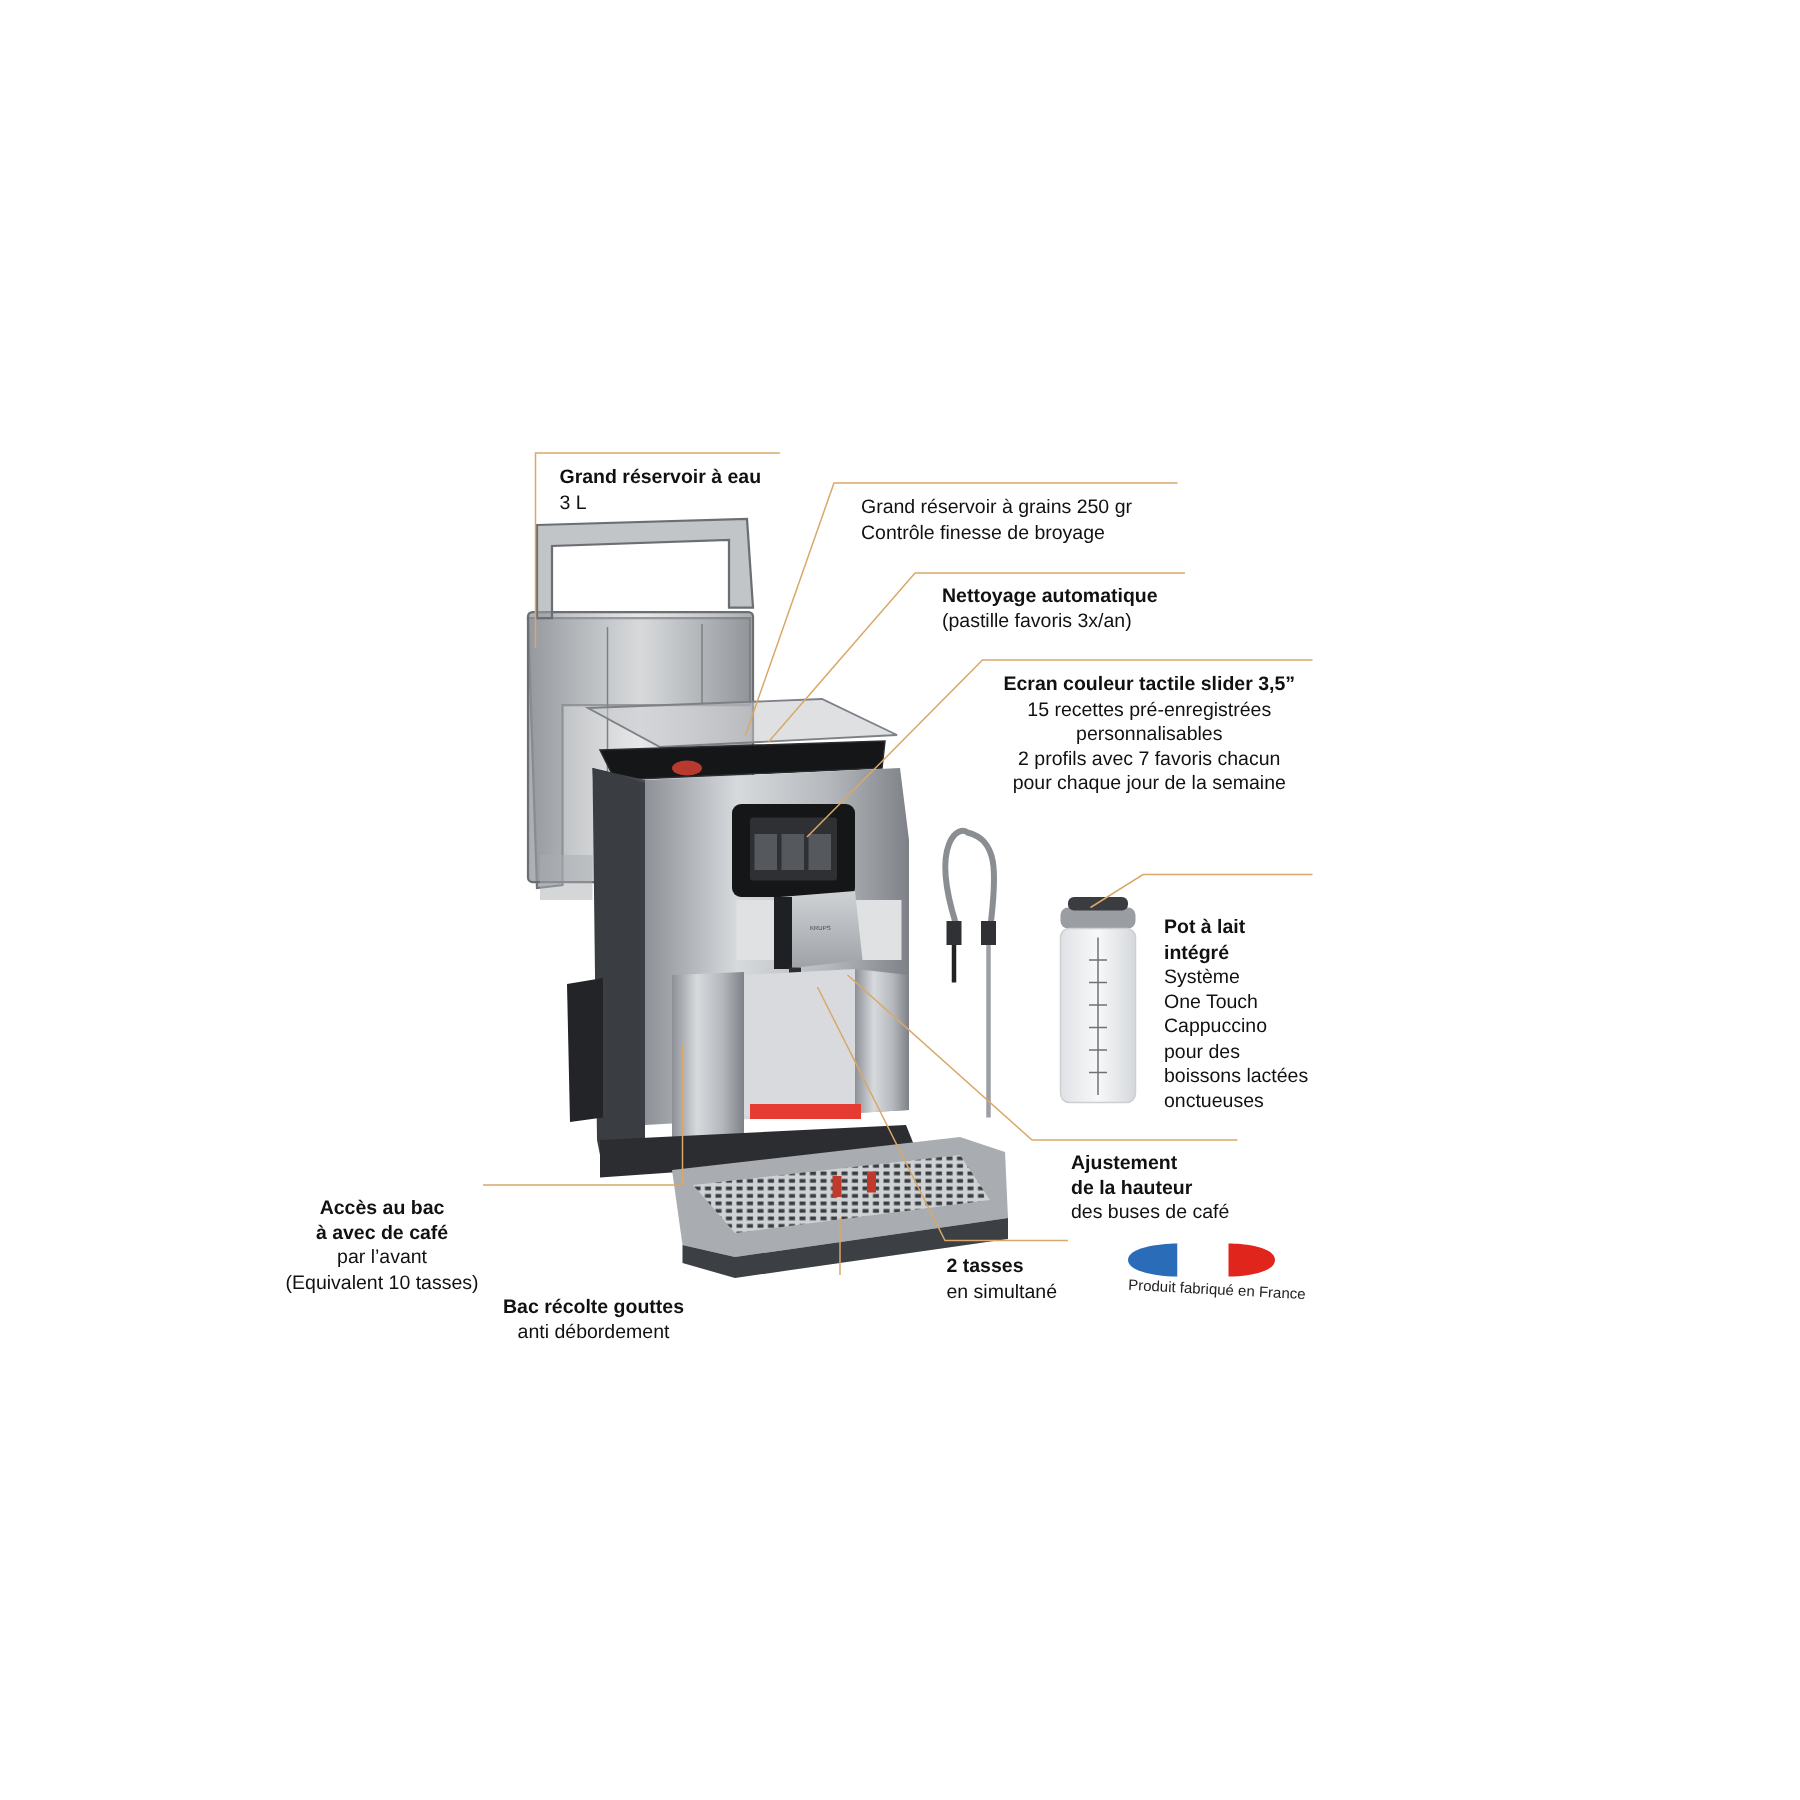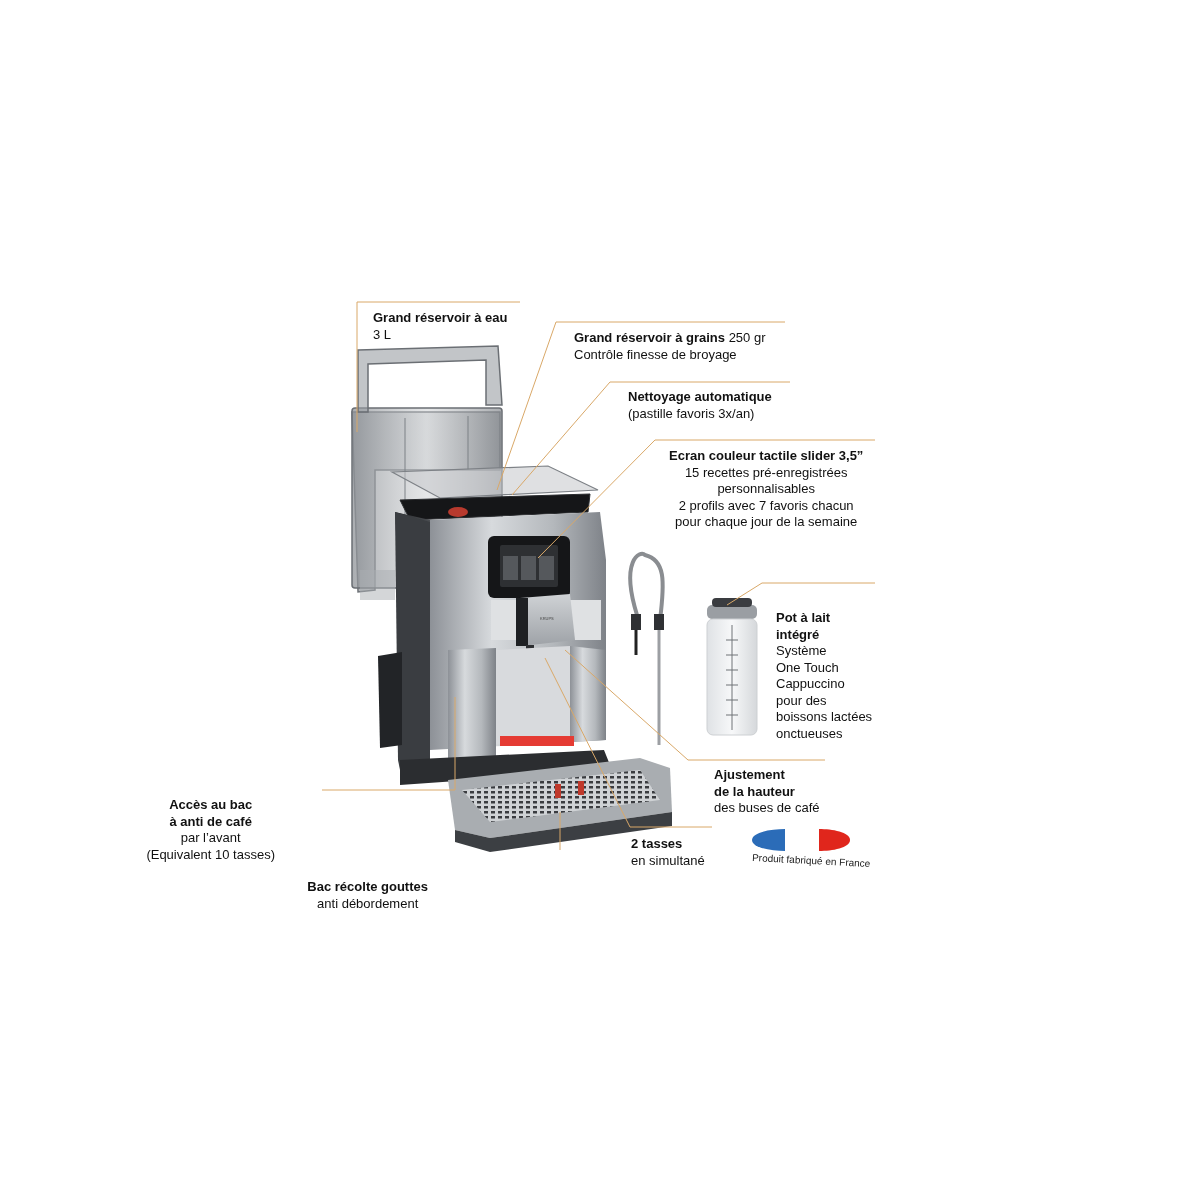--- a/index.html
+++ b/index.html
@@ -1,20 +1,20 @@
 <!DOCTYPE html>
 <html><head>
 <meta charset="utf-8">
 <style>
   html,body{margin:0;padding:0;background:#ffffff;}
   body{width:1200px;height:1200px;position:relative;overflow:hidden;font-family:"Liberation Sans",sans-serif;color:#111;}
-  .stage{position:absolute;left:0;top:0;width:1020px;height:1200px;}
+  .stage{position:absolute;left:0;top:0;width:1020px;height:1200px;padding-left:44px;}
   svg.art{position:absolute;left:0;top:0;}
   .label{position:absolute;font-size:13px;line-height:16.5px;color:#111;white-space:nowrap;}
-  .label b{font-weight:bold;}
+  .label b{font-weight:normal;}
   .label .t{font-weight:bold;display:block;}
   .label .d{display:block;font-weight:normal;}
   .r{text-align:center;}
   .flag-caption{position:absolute;left:752px;top:855px;font-size:10px;transform:rotate(3deg);white-space:nowrap;color:#222;font-family:"Liberation Sans Narrow","Liberation Sans",sans-serif;}
 </style>
 </head>
 <body>
 
 <div class="stage">
 
@@ -175,25 +175,25 @@
   <span class="d">des buses de café</span>
 </div>
 
 <div class="label" style="left:631px;top:836px;">
   <span class="t">2 tasses</span>
   <span class="d">en simultané</span>
 </div>
 
 <div class="label r" style="right:745px;top:797px;">
   <span class="t">Accès au bac</span>
-  <span class="t">à anti de café</span>
+  <span class="t">à avec de café</span>
   <span class="d">par l’avant</span>
   <span class="d">(Equivalent 10 tasses)</span>
 </div>
 
-<div class="label r" style="right:592px;top:863px;margin-top:16px;">
+<div class="label r" style="right:608px;top:863px;">
   <span class="t">Bac récolte gouttes</span>
   <span class="d">anti débordement</span>
 </div>
 
 <div class="flag-caption">Produit fabriqué en France</div>
 
 </div>
 
 </body></html>

